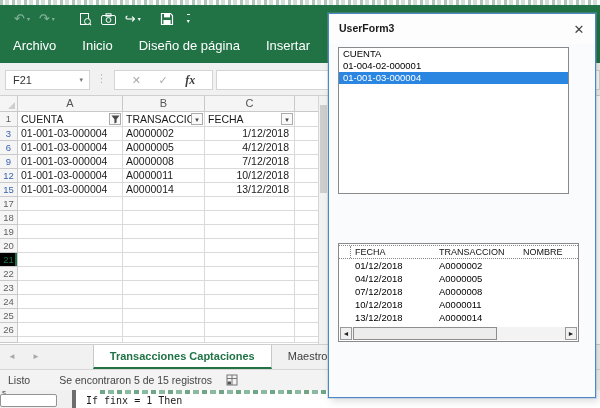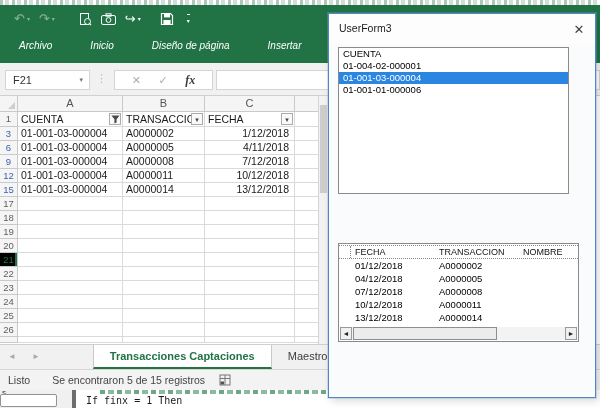--- a/index.html
+++ b/index.html
@@ -14,21 +14,21 @@
 
   
   .ribbon { position:absolute; left:0; top:5px; width:600px; height:58px; background:#217346; }
   .qat { display:flex; align-items:center; height:27px; padding-left:14px; gap:9px; }
   .qat-btn { display:flex; align-items:center; color:#fff; font-size:13px; line-height:1; cursor:default; }
   .qat-btn.dim { color:rgba(255,255,255,.45); }
   .qat-caret { font-size:6px; margin-left:2px; }
   .qat svg { display:block; }
   .qat-more { border-top:1px solid rgba(255,255,255,.95); font-size:6px; padding-top:2px; color:#fff; margin-left:4px; }
   .ribbon-tabs { display:flex; height:28px; align-items:center; padding-left:0; }
-  .ribbon-tab { color:#fff; font-size:10px; padding:0 19px; line-height:28px; white-space:nowrap;font-style:italic; }
+  .ribbon-tab { color:#fff; font-size:13px; padding:0 13px; line-height:28px; white-space:nowrap; }
 
   
   .formula-bar { position:absolute; left:0; top:63px; width:600px; height:33px; background:#f1f1f1; border-bottom:1px solid #d0d0d0; }
   .name-box { position:absolute; left:5px; top:7px; width:85px; height:20px; background:#fff; border:1px solid #d4d4d4; font-size:11px; color:#333; display:flex; align-items:center; padding-left:7px; }
   .name-caret { margin-left:auto; margin-right:6px; font-size:7px; color:#777; }
   .fb-dots { position:absolute; left:96px; top:9px; color:#b5b5b5; font-size:11px; letter-spacing:0; }
   .fx-box { position:absolute; left:114px; top:7px; width:99px; height:20px; background:#fff; border:1px solid #d4d4d4; display:flex; align-items:center; justify-content:space-around; padding:0 8px; }
   .fx-x { color:#ababab; font-size:11px; }
   .fx-check { color:#ababab; font-size:11px; }
   .fx-fx { color:#3d3d3d; font-size:12px; font-family:"Liberation Serif", serif; font-style:italic; font-weight:bold; }
@@ -58,38 +58,38 @@
   .sheet-bar { position:absolute; left:0; top:344px; width:600px; height:25px; background:#f1f1f1; border-top:1px solid #cfcfcf; display:flex; align-items:stretch; }
   .tab-nav { color:#a9a9a9; font-size:8px; line-height:24px; padding:0 8px; }
   .tab-spacer { width:45px; }
   .sheet-tab { font-size:11px; line-height:23px; padding:0 16px; white-space:nowrap; }
   .sheet-tab.active { background:#fff; color:#217346; font-weight:bold; border-left:1px solid #c9c9c9; border-right:1px solid #c9c9c9; border-bottom:2px solid #217346; }
   .sheet-tab.inactive { color:#3d3d3d; border-right:1px solid #c9c9c9; }
 
   
   .status-bar { position:absolute; left:0; top:369px; width:600px; height:21px; background:#f3f3f3; border-top:1px solid #d6d6d6; display:flex; align-items:center; font-size:10.5px; color:#444; }
   .status-mode { margin-left:8px; }
-  .status-msg { margin-left:22px; }
+  .status-msg { margin-left:29px; }
   .status-icon { margin-left:14px; display:block; }
 
   
   .vba { position:absolute; left:0; top:390px; width:600px; height:18px; background:#fff; }
   .vba-left { position:absolute; left:0; top:0; width:72px; height:18px; background:#f0f0f0; }
   .vba-left-label { position:absolute; left:2px; top:-2px; font-size:8px; color:#333; }
   .vba-combo { position:absolute; left:0px; top:4px; width:57px; height:13px; background:#fff; border:1px solid #939393; border-radius:2px; }
   .vba-divider { position:absolute; left:72px; top:0; width:4px; height:18px; background:#6e6e6e; }
   .vba-comment { position:absolute; left:100px; top:0px; width:228px; height:4px; background:
     repeating-linear-gradient(90deg,#3f8a5e 0 5px,transparent 5px 8px,#63a37f 8px 14px,transparent 14px 17px);
     opacity:.75; }
   .vba-code { position:absolute; left:86px; top:5px; font-family:"DejaVu Sans Mono", monospace; font-size:10px; color:#1a1a1a; white-space:pre; }
 
   
   .userform { position:absolute; left:328px; top:13px; width:268px; height:385px; background:#fafbfc; border:1px solid #4e87c4; box-shadow:0 0 0 1px rgba(130,170,210,.30), 3px 3px 8px rgba(0,0,0,.15); z-index:10; }
   .uf-title { position:absolute; left:0; top:0; width:100%; height:30px; background:#fdfdfd; }
-  .uf-title-text { position:absolute; left:10px; top:8px; font-size:10.5px; color:#1a1a1a; }
+  .uf-title-text { position:absolute; left:10px; top:8px; font-size:10.5px; color:#1a1a1a;font-weight:bold; }
   .uf-close { position:absolute; right:6px; top:5px; width:20px; height:20px; display:flex; align-items:center; justify-content:center; font-size:13px; color:#444; }
   .listbox1 { position:absolute; left:9px; top:33px; width:231px; height:147px; background:#fff; border:1px solid #8a8a8a; overflow:hidden; }
   .lb-item { height:12px; line-height:12px; font-size:9.5px; color:#000; padding-left:4px; white-space:nowrap; }
   .lb-item.selected { background:#2a86e0; color:#fff; }
   .listbox2 { position:absolute; left:9px; top:229px; width:241px; height:99px; background:#fff; border:1px solid #8a8a8a; overflow:hidden; }
   .lb2-header { display:flex; height:14px; border-top:1px dotted #888; border-bottom:1px dotted #888; margin-top:1px; }
   .lb2-hcell { font-size:9px; color:#111; line-height:12px; padding-left:4px; white-space:nowrap; overflow:hidden; }
   .lb2-sel { width:12px; border-right:1px dotted #888; }
   .lb2-c1 { width:84px; } .lb2-c2 { width:84px; } .lb2-c3 { flex:1; }
   .lb2-row { display:flex; height:13px; }
@@ -205,21 +205,21 @@
           <div class="rh filtered">3</div>
           <div class="cell w-a">01-001-03-000004</div>
           <div class="cell w-b">A0000002</div>
           <div class="cell w-c num">1/12/2018</div>
           <div class="cell w-d"></div>
         </div>
         <div class="grid-row">
           <div class="rh filtered">6</div>
           <div class="cell w-a">01-001-03-000004</div>
           <div class="cell w-b">A0000005</div>
-          <div class="cell w-c num">4/11/2018</div>
+          <div class="cell w-c num">4/12/2018</div>
           <div class="cell w-d"></div>
         </div>
         <div class="grid-row">
           <div class="rh filtered">9</div>
           <div class="cell w-a">01-001-03-000004</div>
           <div class="cell w-b">A0000008</div>
           <div class="cell w-c num">7/12/2018</div>
           <div class="cell w-d"></div>
         </div>
         <div class="grid-row">
@@ -350,21 +350,20 @@
 
   <div class="userform">
     <div class="uf-title">
       <span class="uf-title-text">UserForm3</span>
       <span class="uf-close">✕</span>
     </div>
     <div class="listbox1" id="listbox1">
         <div class="lb-item">CUENTA</div>
         <div class="lb-item">01-004-02-000001</div>
         <div class="lb-item selected">01-001-03-000004</div>
-        <div class="lb-item">01-001-01-000006</div>
       </div>
     <div class="listbox2" id="listbox2">
       <div class="lb2-header" id="lb2Header">
           <div class="lb2-hcell lb2-sel"></div>
           <div class="lb2-hcell lb2-c1">FECHA</div>
           <div class="lb2-hcell lb2-c2">TRANSACCION</div>
           <div class="lb2-hcell lb2-c3">NOMBRE</div>
         </div>
       <div id="lb2Rows">
           <div class="lb2-row">

